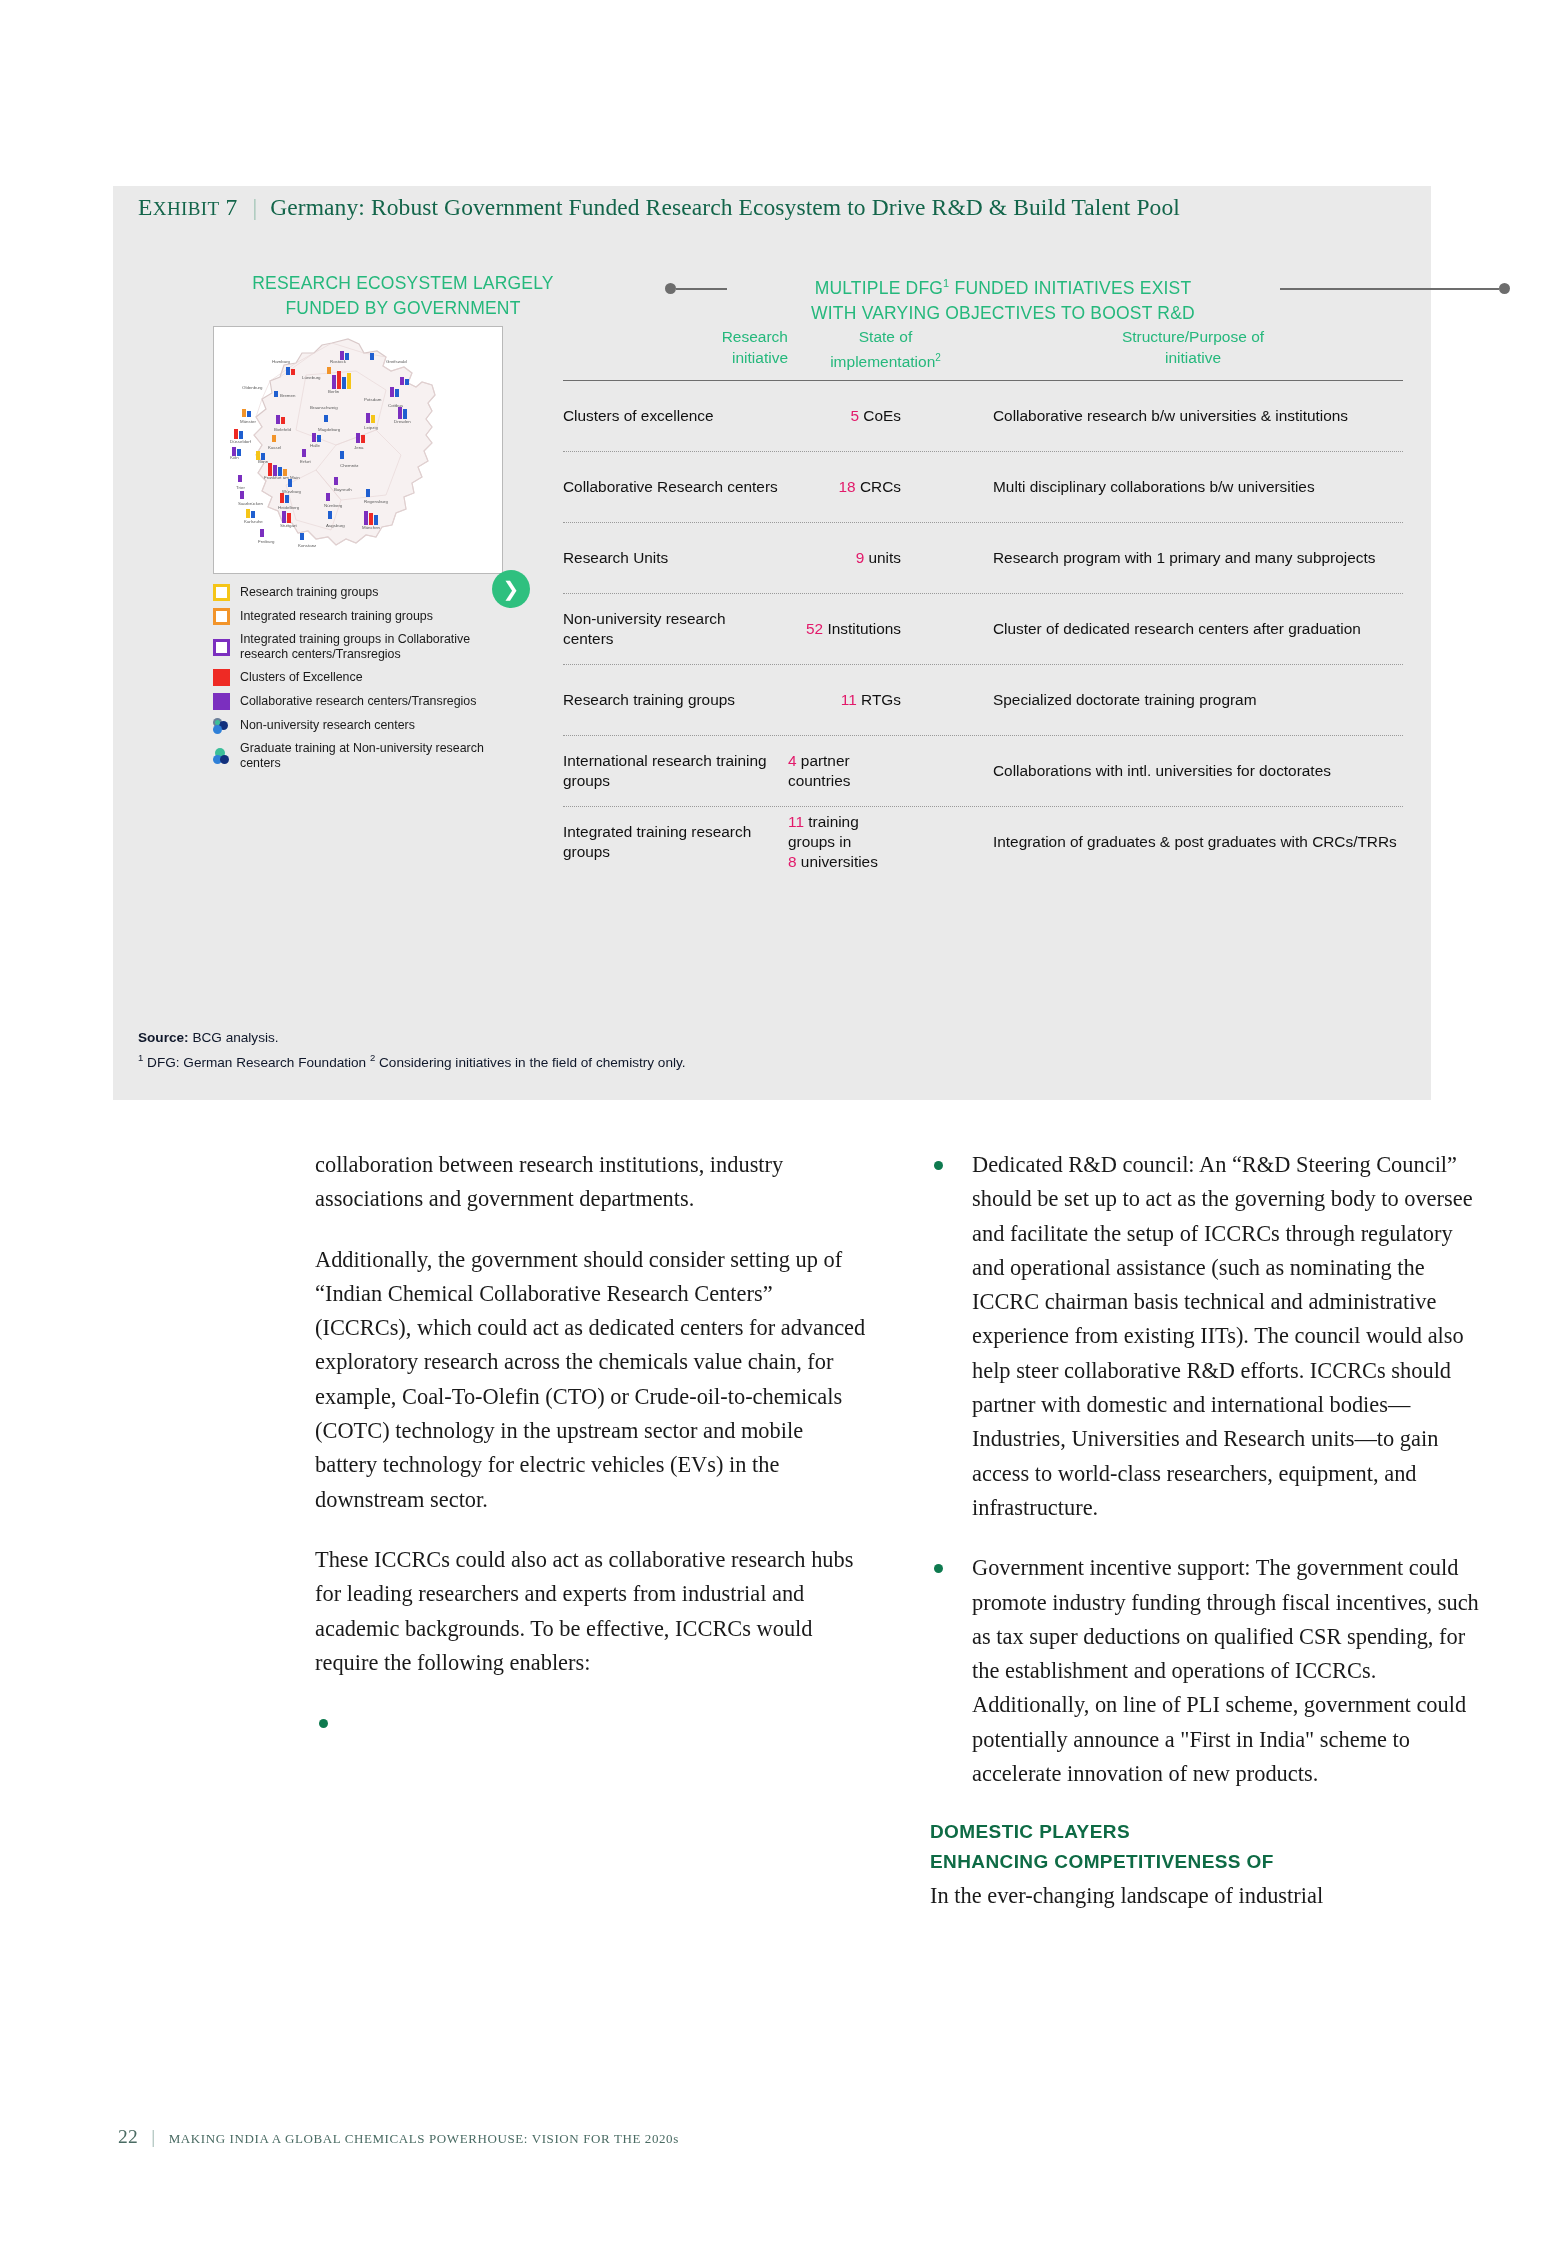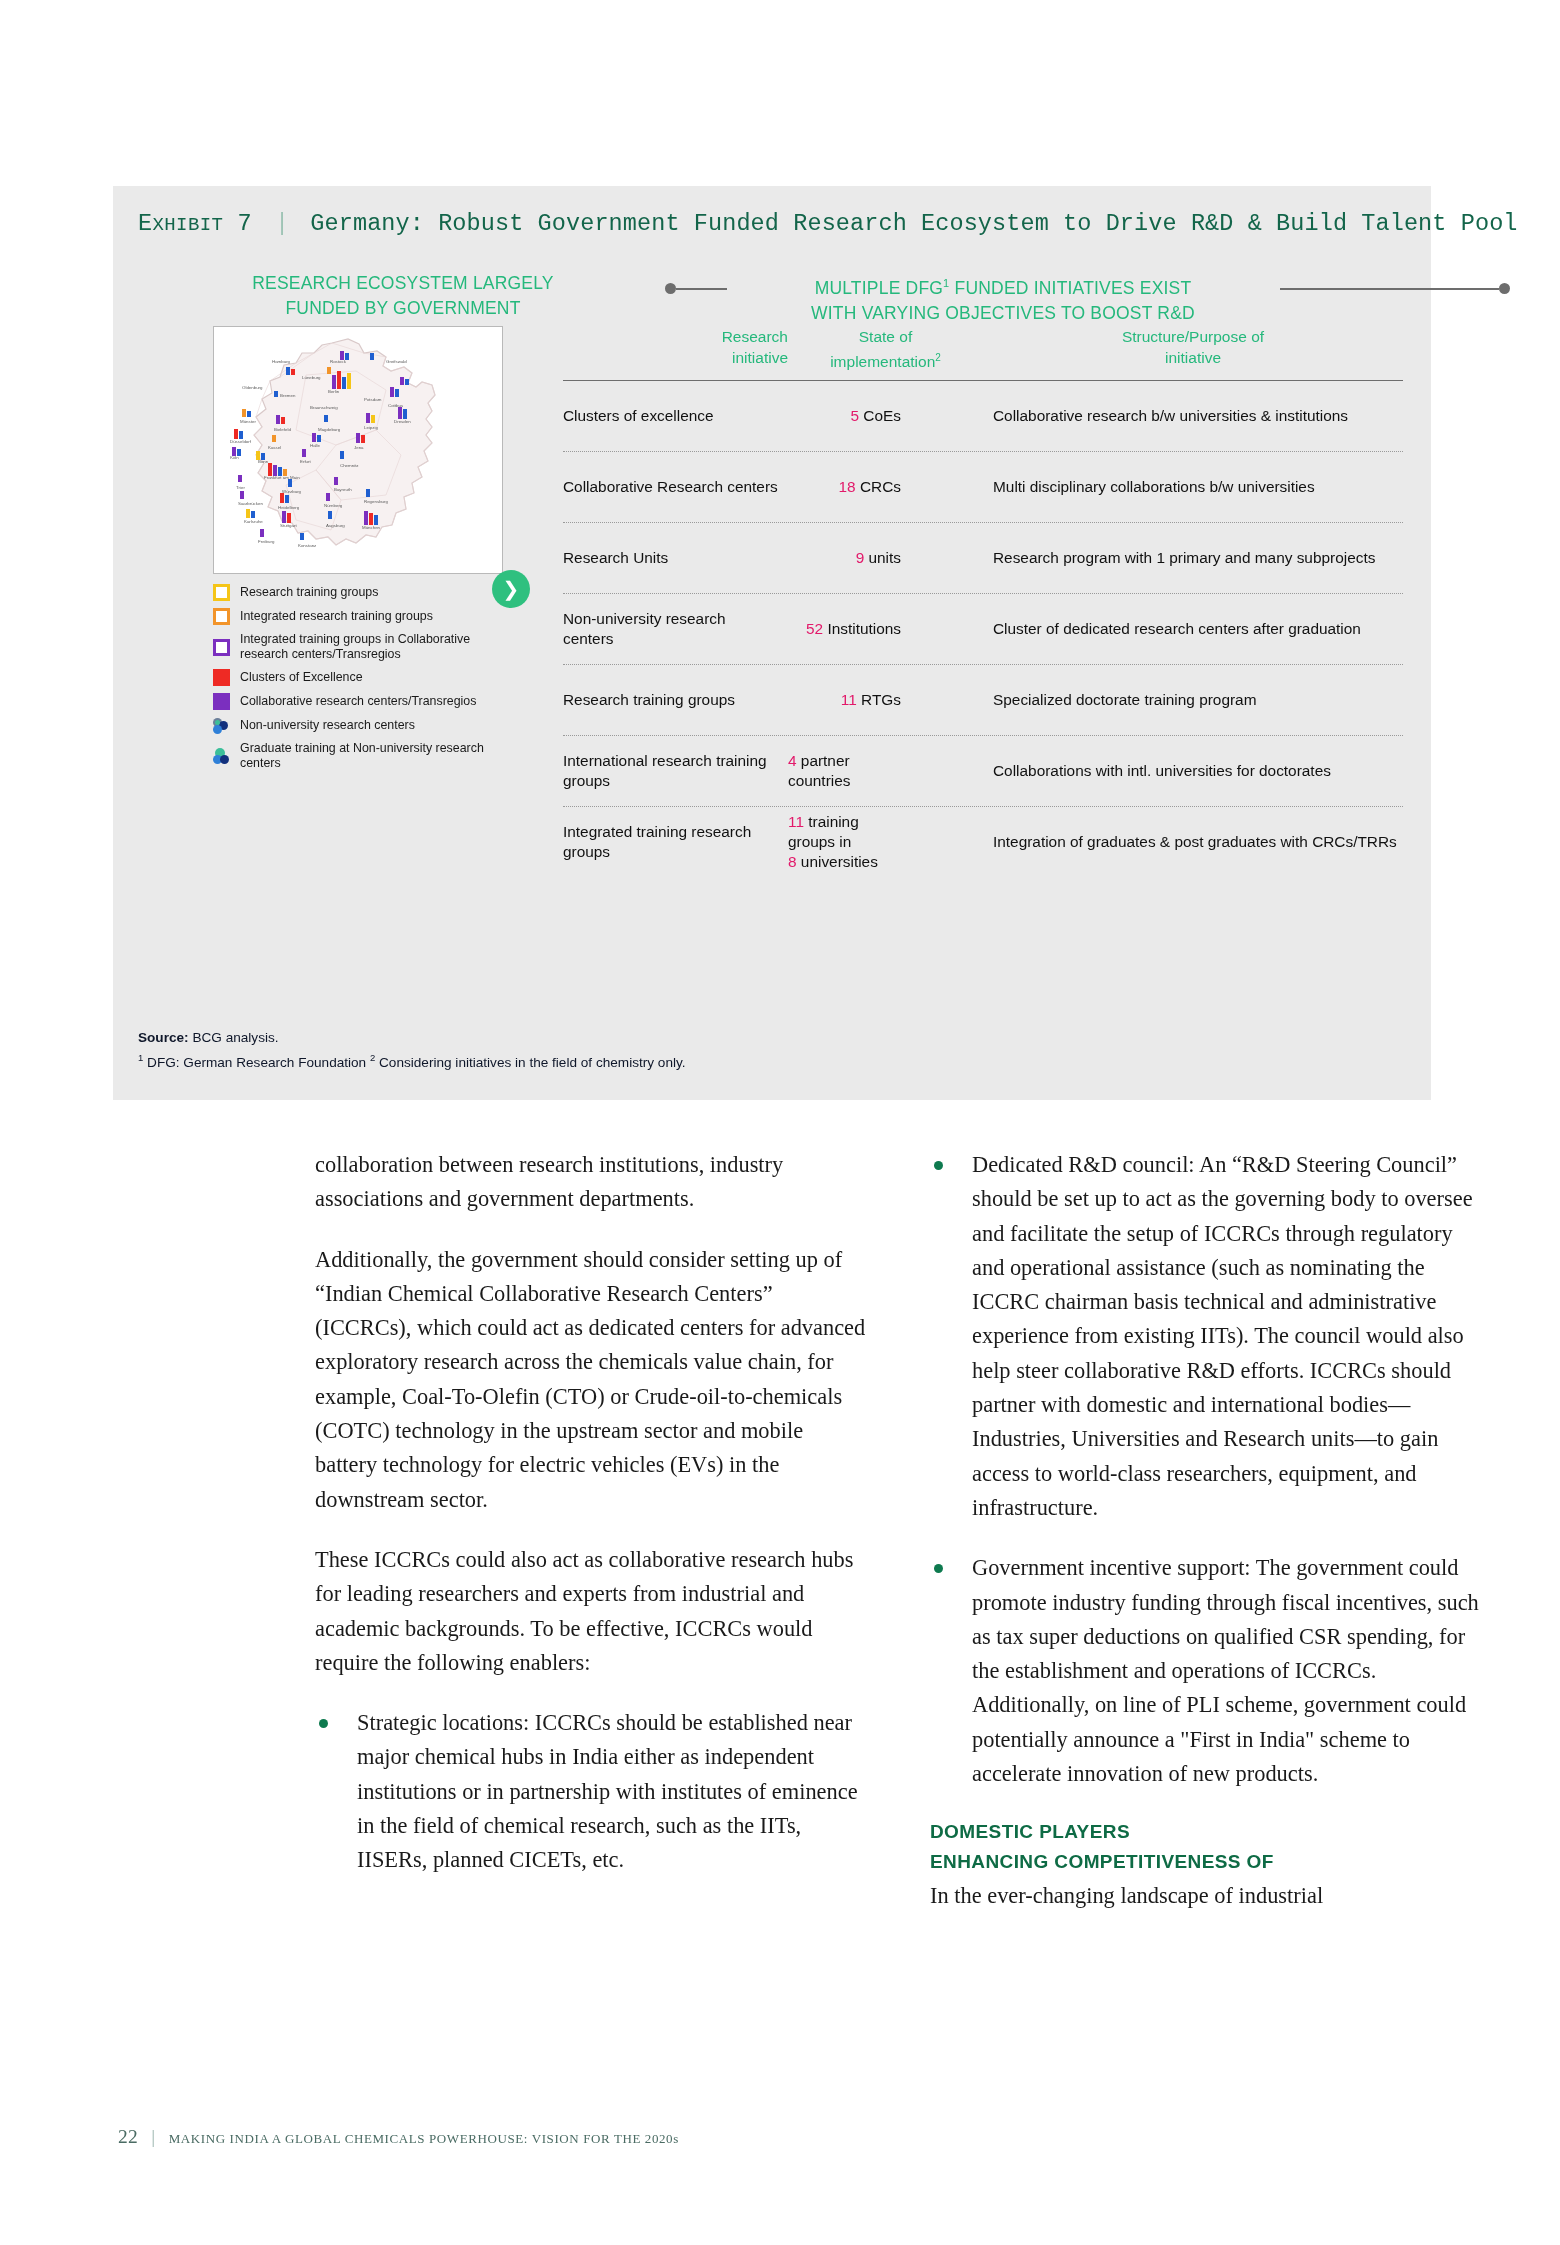--- a/index.html
+++ b/index.html
@@ -22,22 +22,22 @@
     left: 113px;
     top: 186px;
     width: 1318px;
     height: 914px;
     background: #eaeaea;
     box-sizing: border-box;
   }
   .exhibit-title {
     position: absolute;
     left: 25px;
-    top: 24px;
-    font-family: Liberation Mono, monospace;
+    top: 8px;
+    font-family: Liberation Serif, serif;
     font-size: 23.5px;
     color: #13654a;
     letter-spacing: 0.1px;
     white-space: nowrap;
   }
   .exh-label {
     font-size: 19px;
     letter-spacing: 0.4px;
   }
   .exh-label .cap { font-size: 23.5px; }
@@ -566,21 +566,20 @@
     <div><sup>1</sup><span> DFG: German Research Foundation </span><sup>2</sup><span> Considering initiatives in the field of chemistry only.</span></div>
   </div>
 </div>
 
 <div class="col col-left">
   <p>collaboration between research institutions, industry associations and government departments.</p>
   <p>Additionally, the government should consider setting up of “Indian Chemical Collaborative Research Centers” (ICCRCs), which could act as dedicated centers for advanced exploratory research across the chemicals value chain, for example, Coal-To-Olefin (CTO) or Crude-oil-to-chemicals (COTC) technology in the upstream sector and mobile battery technology for electric vehicles (EVs) in the downstream sector.</p>
   <p>These ICCRCs could also act as collaborative research hubs for leading researchers and experts from industrial and academic backgrounds. To be effective, ICCRCs would require the following enablers:</p>
   <div class="bullet">
     <span class="dot"></span>
-    <span>Strategic locations: ICCRCs should be established near major chemical hubs in India either as independent institutions or in partnership with institutes of eminence in the field of chemical research, such as the IITs, IISERs, planned CICETs, etc.</span>
   </div>
 </div>
 
 <div class="col col-right">
   <div class="bullet">
     <span class="dot"></span>
     <span>Dedicated R&amp;D council: An “R&amp;D Steering Council” should be set up to act as the governing body to oversee and facilitate the setup of ICCRCs through regulatory and operational assistance (such as nominating the ICCRC chairman basis technical and administrative experience from existing IITs). The council would also help steer collaborative R&amp;D efforts. ICCRCs should partner with domestic and international bodies—Industries, Universities and Research units—to gain access to world-class researchers, equipment, and infrastructure.</span>
   </div>
   <div class="bullet">
     <span class="dot"></span>

